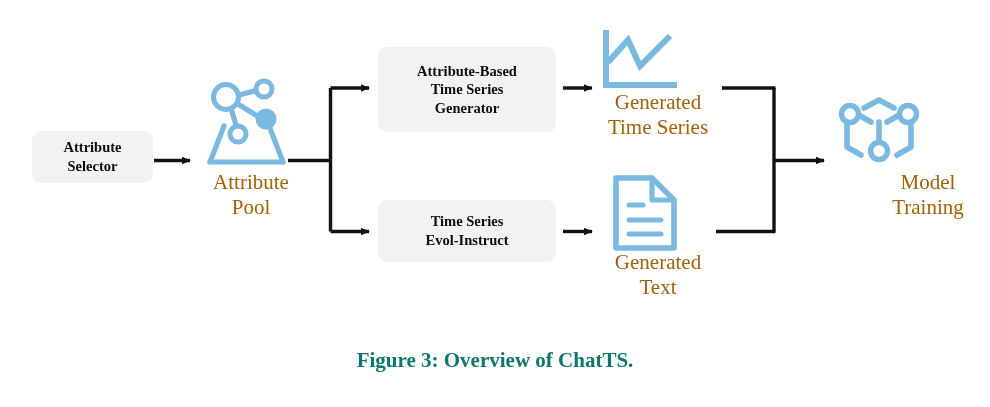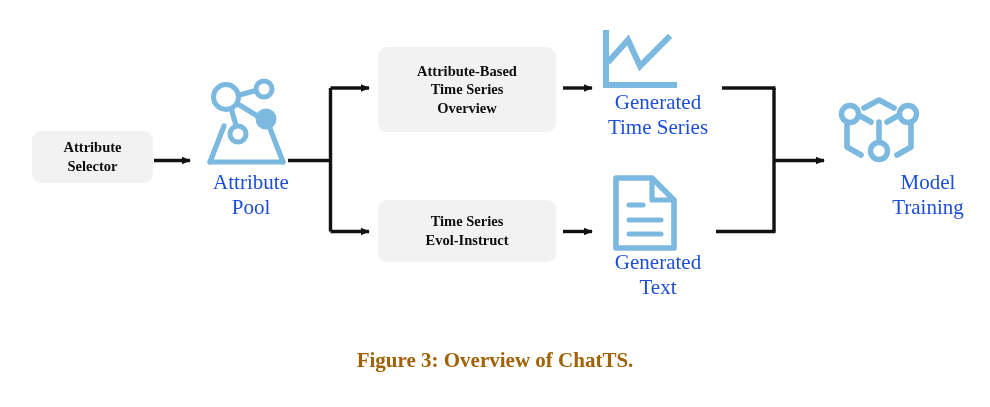--- a/index.html
+++ b/index.html
@@ -31,42 +31,42 @@
   .box-attr-selector{left:32px;top:131px;width:121px;height:52px;font-size:14.5px;}
   .box-generator{left:378px;top:47px;width:178px;height:85px;font-size:14.5px;}
   .box-evol{left:378px;top:200px;width:178px;height:62px;font-size:14.5px;}
 
   .node-label{
     position:absolute;
     text-align:center;
     font-family:"Liberation Serif", serif;
     font-size:21px;
     line-height:1.2;
-    color:#1d4ed8;
+    color:#a16207;
     white-space:pre-line;
   }
   .lbl-attr-pool{left:176px;top:170px;width:150px;}
   .lbl-gen-ts{left:578px;top:90px;width:160px;}
   .lbl-gen-text{left:578px;top:250px;width:160px;}
   .lbl-model-train{left:848px;top:170px;width:160px;}
 
   .icon{position:absolute;}
   .ic-pool{left:198px;top:76px;width:94px;height:90px;}
   .ic-chart{left:600px;top:30px;width:78px;height:62px;}
   .ic-doc{left:608px;top:172px;width:72px;height:82px;}
   .ic-model{left:838px;top:95px;width:82px;height:76px;}
 
   .caption{
     position:absolute;
     left:0;top:348px;width:990px;
     text-align:center;
     font-family:"Liberation Serif", serif;
     font-weight:bold;
     font-size:21px;
-    color:#a16207;
+    color:#0f766e;
   }
 </style>
 </head>
 <body>
 
 <div id="canvas">
 
   <svg class="layer" viewBox="0 0 990 407">
     <defs>
       <marker id="arrowhead" markerWidth="9" markerHeight="9" refX="8.2" refY="4.5" orient="auto" markerUnits="userSpaceOnUse">
@@ -118,21 +118,21 @@
       <circle cx="66" cy="13" r="8" fill="#ffffff" stroke="#7CB9E0" stroke-width="5"></circle>
       <circle cx="40" cy="58" r="8" fill="#ffffff" stroke="#7CB9E0" stroke-width="5"></circle>
       <circle cx="68" cy="43" r="10.5" fill="#7CB9E0"></circle>
     </svg>
   </div>
   <div class="node-label lbl-attr-pool">Attribute
 Pool</div>
 
   <div class="proc-box box-generator" style="white-space:pre-line;">Attribute-Based
 Time Series
-Overview</div>
+Generator</div>
 
   <div class="proc-box box-evol" style="white-space:pre-line;">Time Series
 Evol-Instruct</div>
 
   <div class="icon ic-chart">
     <svg viewBox="0 0 78 62" width="78" height="62">
       <g fill="none" stroke="#7CB9E0" stroke-width="6" stroke-linecap="square" stroke-linejoin="miter">
         <path d="M6 2 L6 55 L74 55"></path>
         <path d="M10 30 L28 10 L40 36 L68 8"></path>
       </g>

